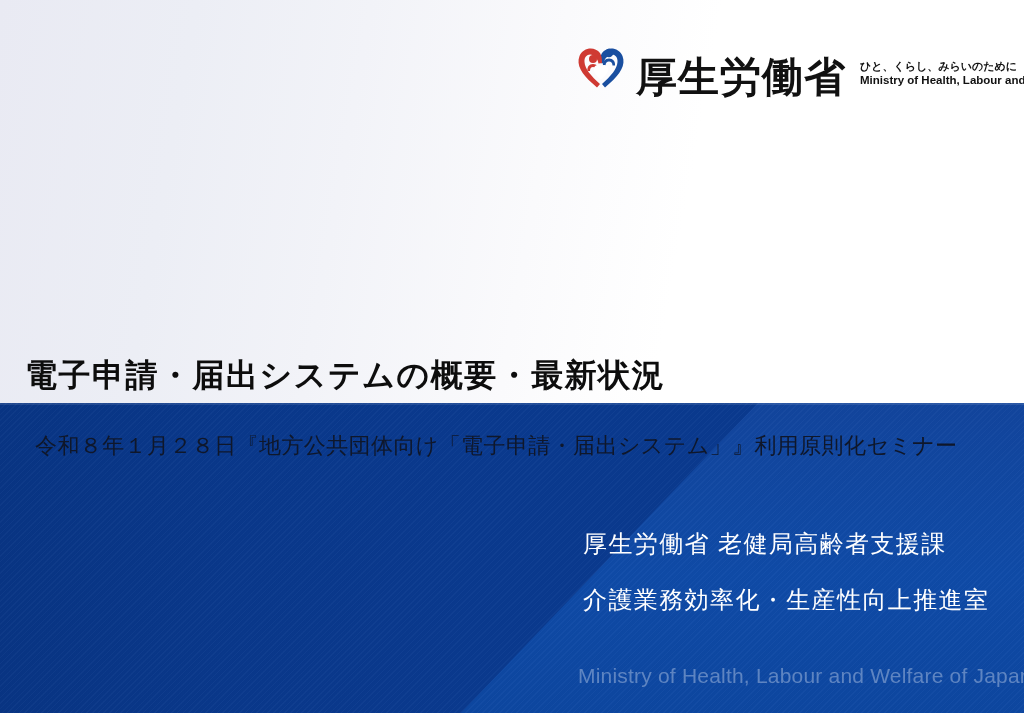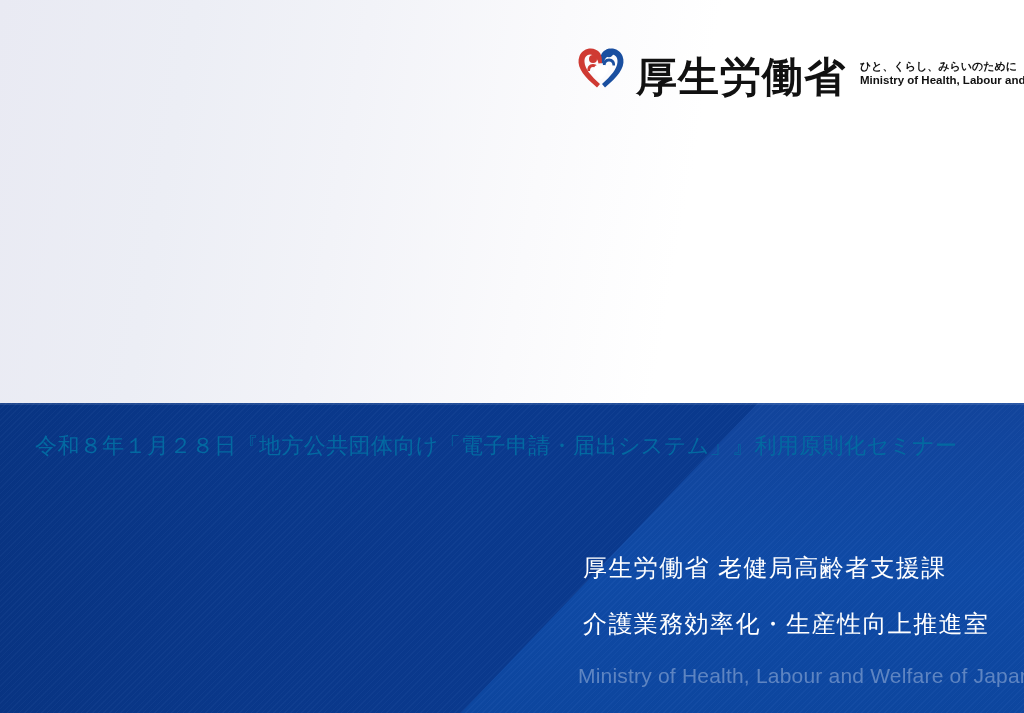--- a/index.html
+++ b/index.html
@@ -142,38 +142,37 @@
     pointer-events: none;
   }
 
   
   .seminar-line {
     position: absolute;
     left: 35px;
     top: 431px;
     font-size: 22px;
     font-weight: 400;
-    color: #0369a1;
+    color: #0f172a;
     letter-spacing: 0.4px;
     white-space: nowrap;
   }
 
   .dept-block {
     position: absolute;
     left: 583px;
     top: 532px;
   }
   .dept-line {
     font-size: 24px;
     font-weight: 400;
     color: #ffffff;
     letter-spacing: 1.4px;
     white-space: nowrap;
     line-height: 1;
-    margin-top: 24px;
   }
   .dept-line + .dept-line {
     margin-top: 32px;
     text-align: center;
   }
 
   .en-watermark {
     position: absolute;
     left: 578px;
     top: 664px;
@@ -207,20 +206,21 @@
     </svg>
 
     <div class="logo-wordmark">厚生労働省</div>
 
     <div class="logo-tagline">
       <div class="logo-tagline-jp">ひと、くらし、みらいのために</div>
       <div class="logo-tagline-en">Ministry of Health, Labour and Welfare</div>
     </div>
   </div>
 
+  <div class="main-title">電子申請・届出システムの概要・最新状況</div>
 
   <div class="blue-band">
     <div class="band-wedge"></div>
     <div class="band-shade"></div>
     <div class="band-texture"></div>
     <div class="band-topline"></div>
   </div>
 
   <div class="seminar-line">令和８年１月２８日『地方公共団体向け「電子申請・届出システム」』利用原則化セミナー</div>
 

